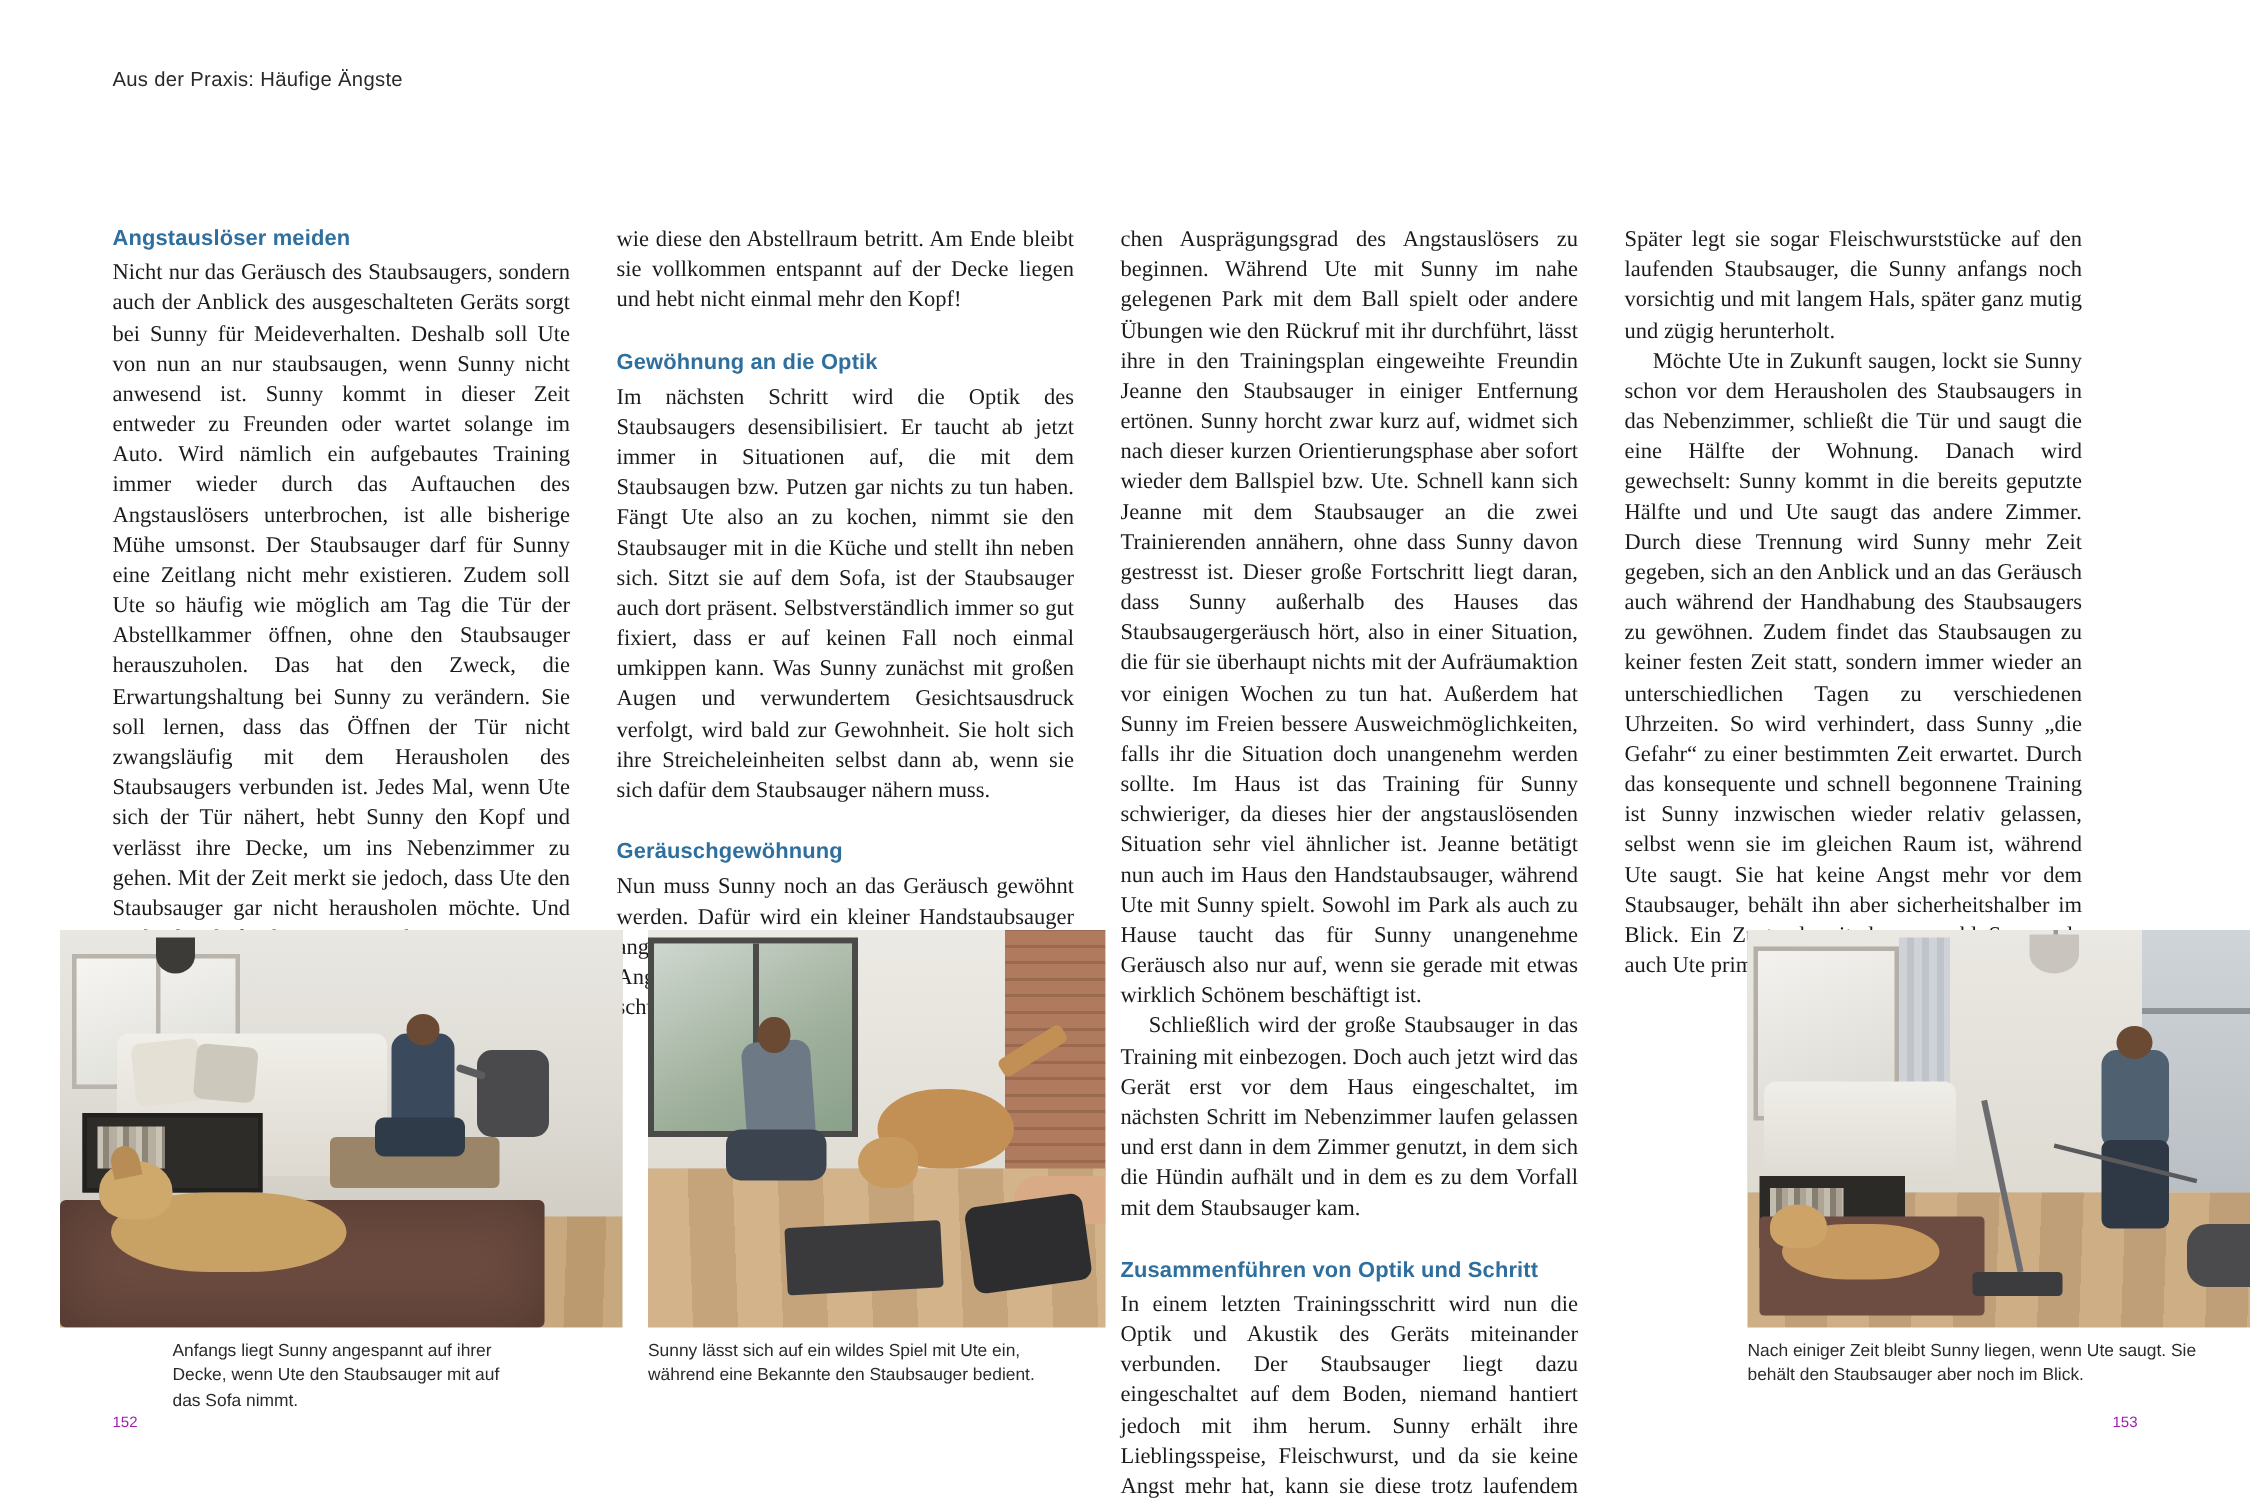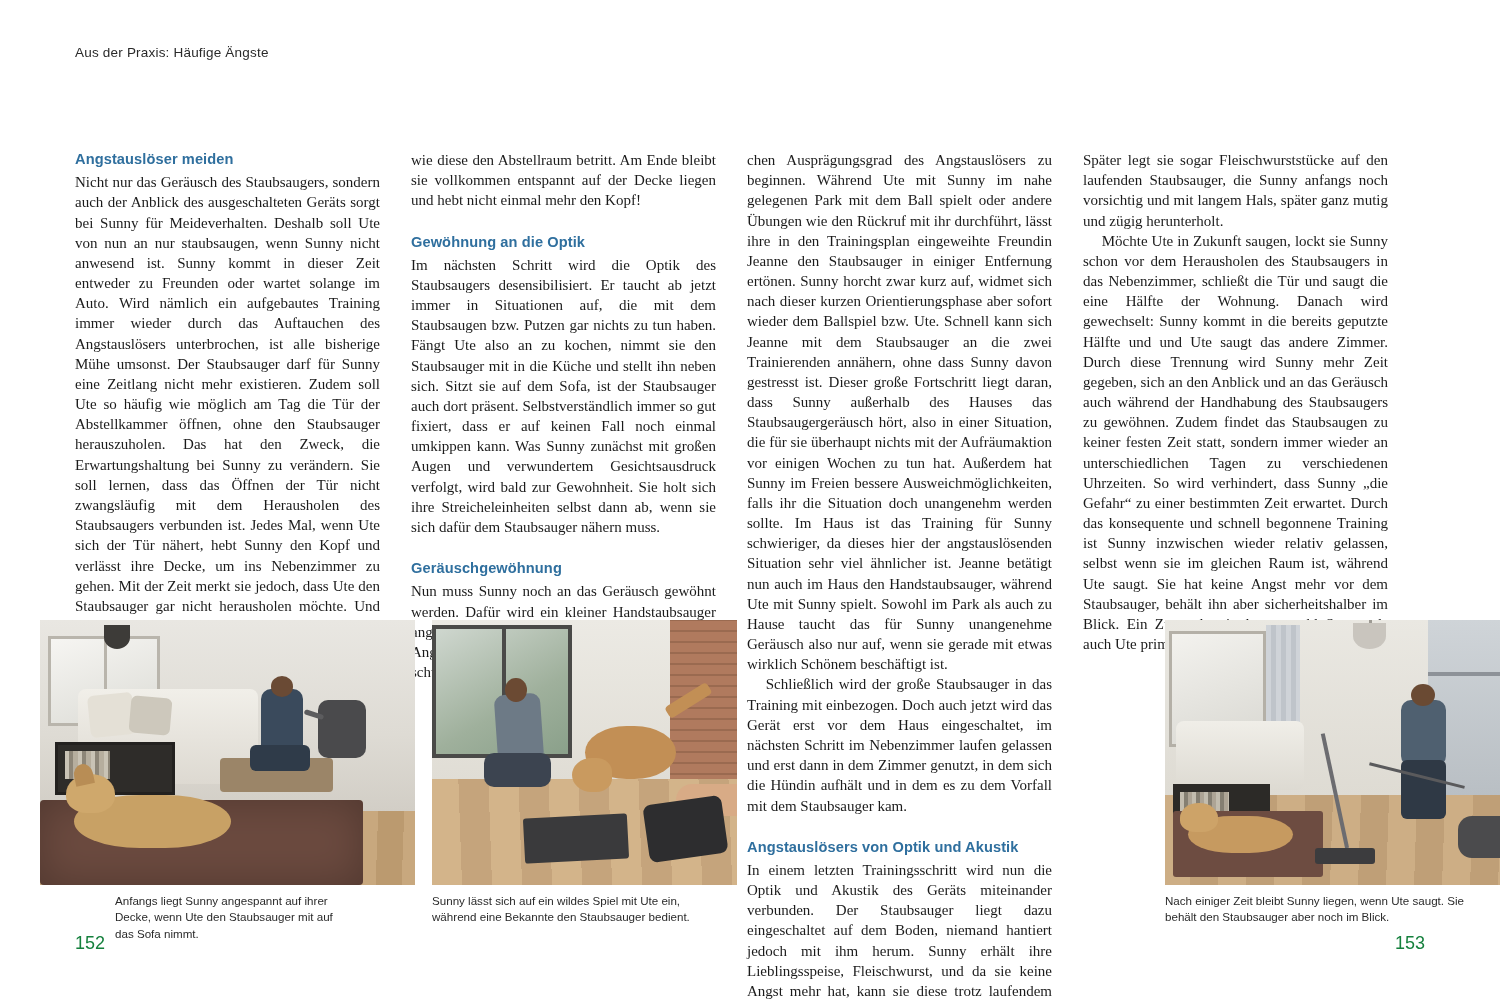--- a/index.html
+++ b/index.html
@@ -97,22 +97,22 @@
   .fig-b .frame { width: 305px; height: 265px; }
 
   .fig-c { left: 1125px; top: 0px;  width: 375px; }
   .fig-c .frame { width: 375px; height: 265px; }
   .fig-c .cap   { width: 300px; }
 
   .folio {
     position: absolute;
     bottom: 45px;
     font-family: "Liberation Sans", sans-serif;
-    font-size: 18px;
-    color: #15803d;
+    font-size: 10px;
+    color: #a21caf;
   }
   .folio.left  { left: 75px; }
   .folio.right { right: 75px; }
 
   
   .scene { position: absolute; inset: 0; }
 
   
   .a-wall   { position:absolute; left:0; top:0; width:100%; height:72%;
               background: linear-gradient(180deg,#e9e7e2 0%, #dedbd4 60%, #d2cec6 100%); }
@@ -246,21 +246,21 @@
       <p class="body">wie diese den Abstellraum betritt. Am Ende bleibt sie vollkommen entspannt auf der Decke liegen und hebt nicht einmal mehr den Kopf!</p>
       <h2 class="sec spaced">Gewöhnung an die Optik</h2>
       <p class="body">Im nächsten Schritt wird die Optik des Staubsaugers desensibilisiert. Er taucht ab jetzt immer in Situationen auf, die mit dem Staubsaugen bzw. Putzen gar nichts zu tun haben. Fängt Ute also an zu kochen, nimmt sie den Staubsauger mit in die Küche und stellt ihn neben sich. Sitzt sie auf dem Sofa, ist der Staubsauger auch dort präsent. Selbstverständlich immer so gut fixiert, dass er auf keinen Fall noch einmal umkippen kann. Was Sunny zunächst mit großen Augen und verwundertem Gesichtsausdruck verfolgt, wird bald zur Gewohnheit. Sie holt sich ihre Streicheleinheiten selbst dann ab, wenn sie sich dafür dem Staubsauger nähern muss.</p>
       <h2 class="sec spaced">Geräuschgewöhnung</h2>
       <p class="body">Nun muss Sunny noch an das Geräusch gewöhnt werden. Dafür wird ein kleiner Handstaubsauger angeschafft, der ziemlich leise ist. Bei einer Angsttherapie ist es wichtig, zuerst mit einem sehr schwa-</p>
     </div>
 
     <div class="col">
       <p class="body">chen Ausprägungsgrad des Angstauslösers zu beginnen. Während Ute mit Sunny im nahe gelegenen Park mit dem Ball spielt oder andere Übungen wie den Rückruf mit ihr durchführt, lässt ihre in den Trainingsplan eingeweihte Freundin Jeanne den Staubsauger in einiger Entfernung ertönen. Sunny horcht zwar kurz auf, widmet sich nach dieser kurzen Orientierungsphase aber sofort wieder dem Ballspiel bzw. Ute. Schnell kann sich Jeanne mit dem Staubsauger an die zwei Trainierenden annähern, ohne dass Sunny davon gestresst ist. Dieser große Fortschritt liegt daran, dass Sunny außerhalb des Hauses das Staubsaugergeräusch hört, also in einer Situation, die für sie überhaupt nichts mit der Aufräumaktion vor einigen Wochen zu tun hat. Außerdem hat Sunny im Freien bessere Ausweichmöglichkeiten, falls ihr die Situation doch unangenehm werden sollte. Im Haus ist das Training für Sunny schwieriger, da dieses hier der angstauslösenden Situation sehr viel ähnlicher ist. Jeanne betätigt nun auch im Haus den Handstaubsauger, während Ute mit Sunny spielt. Sowohl im Park als auch zu Hause taucht das für Sunny unangenehme Geräusch also nur auf, wenn sie gerade mit etwas wirklich Schönem beschäftigt ist.</p>
       <p class="body">Schließlich wird der große Staubsauger in das Training mit einbezogen. Doch auch jetzt wird das Gerät erst vor dem Haus eingeschaltet, im nächsten Schritt im Nebenzimmer laufen gelassen und erst dann in dem Zimmer genutzt, in dem sich die Hündin aufhält und in dem es zu dem Vorfall mit dem Staubsauger kam.</p>
-      <h2 class="sec spaced">Angstauslösers von Optik und Akustik</h2>
+      <h2 class="sec spaced">Zusammenführen von Optik und Schritt</h2>
       <p class="body">In einem letzten Trainingsschritt wird nun die Optik und Akustik des Geräts miteinander verbunden. Der Staubsauger liegt dazu eingeschaltet auf dem Boden, niemand hantiert jedoch mit ihm herum. Sunny erhält ihre Lieblingsspeise, Fleischwurst, und da sie keine Angst mehr hat, kann sie diese trotz laufendem Staubsauger fressen. Zu Beginn wirft Ute Fleischwurststücke, denen Sunny hinterherjagen darf, während der Staubsauger läuft.</p>
     </div>
 
     <div class="col">
       <p class="body">Später legt sie sogar Fleischwurststücke auf den laufenden Staubsauger, die Sunny anfangs noch vorsichtig und mit langem Hals, später ganz mutig und zügig herunterholt.</p>
       <p class="body">Möchte Ute in Zukunft saugen, lockt sie Sunny schon vor dem Herausholen des Staubsaugers in das Nebenzimmer, schließt die Tür und saugt die eine Hälfte der Wohnung. Danach wird gewechselt: Sunny kommt in die bereits geputzte Hälfte und und Ute saugt das andere Zimmer. Durch diese Trennung wird Sunny mehr Zeit gegeben, sich an den Anblick und an das Geräusch auch während der Handhabung des Staubsaugers zu gewöhnen. Zudem findet das Staubsaugen zu keiner festen Zeit statt, sondern immer wieder an unterschiedlichen Tagen zu verschiedenen Uhrzeiten. So wird verhindert, dass Sunny „die Gefahr“ zu einer bestimmten Zeit erwartet. Durch das konsequente und schnell begonnene Training ist Sunny inzwischen wieder relativ gelassen, selbst wenn sie im gleichen Raum ist, während Ute saugt. Sie hat keine Angst mehr vor dem Staubsauger, behält ihn aber sicherheitshalber im Blick. Ein Zustand, mit dem sowohl Sunny als auch Ute prima leben können.</p>
     </div>
 
   </div>
 

